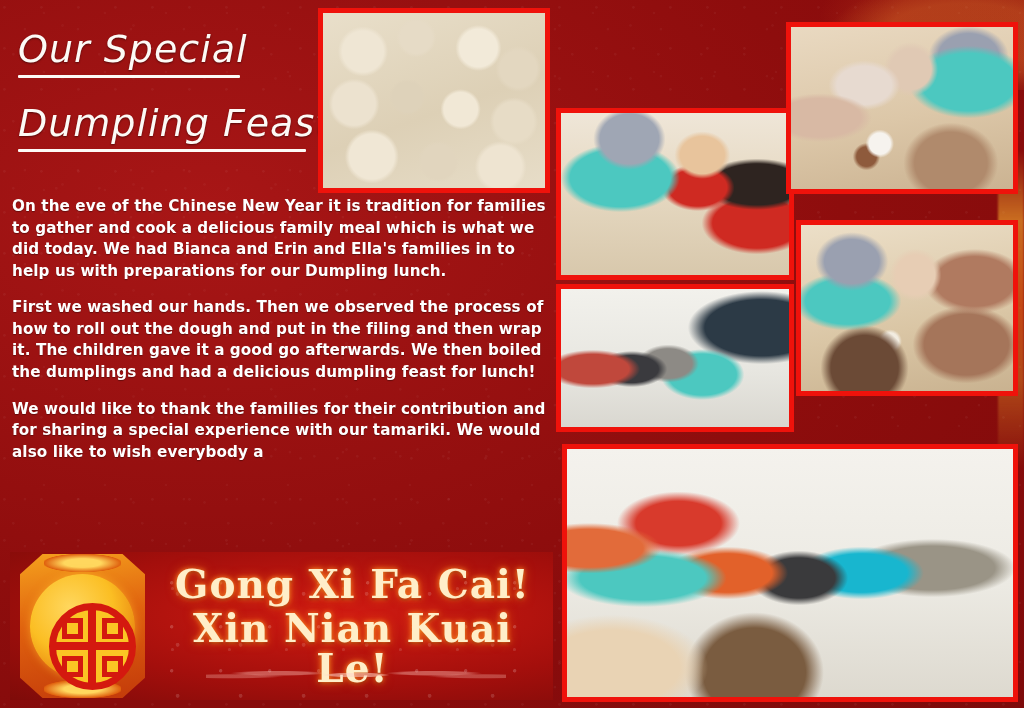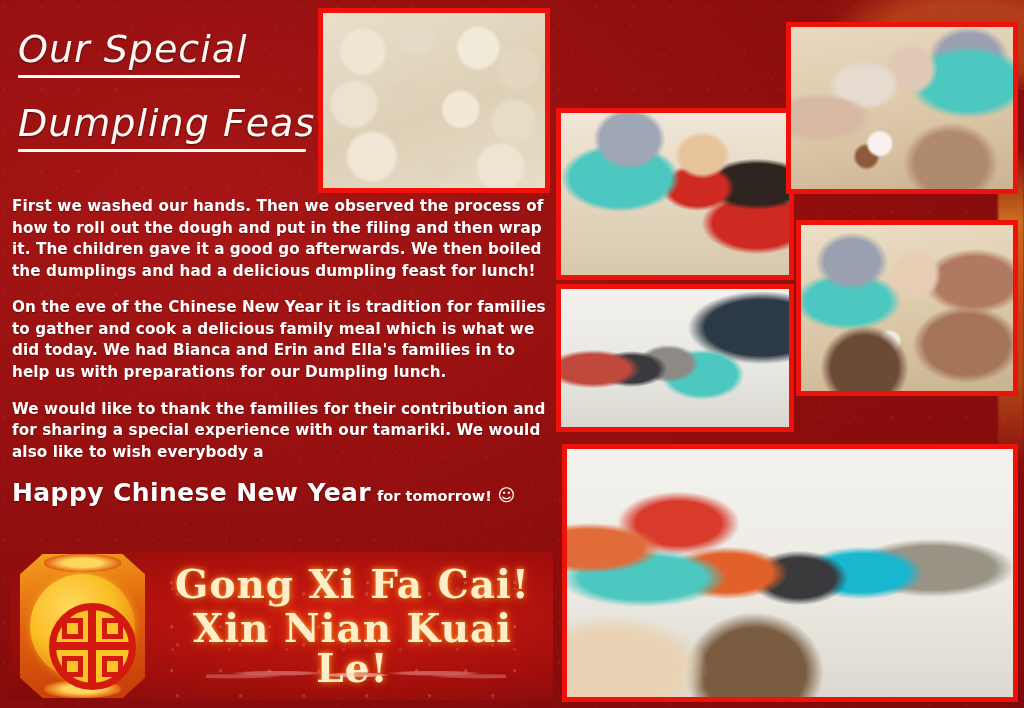--- a/index.html
+++ b/index.html
@@ -276,28 +276,23 @@
   <div class="edge-deco"></div>
 
   <div class="title-block">
     <div class="title-line title-1">Our Special</div>
     <div class="title-rule rule-1"></div>
     <div class="title-line title-2">Dumpling Feast</div>
     <div class="title-rule rule-2"></div>
   </div>
 
   <div class="body-copy">
+    <p class="para">On the eve of the Chinese New Year it is tradition for families to gather and cook a delicious family meal which is what we did today. We had Bianca and Erin and Ella's families in to help us with preparations for our Dumpling lunch.</p>
     <p class="para">First we washed our hands. Then we observed the process of how to roll out the dough and put in the filing and then wrap it. The children gave it a good go afterwards. We then boiled the dumplings and had a delicious dumpling feast for lunch!</p>
-    <p class="para">On the eve of the Chinese New Year it is tradition for families to gather and cook a delicious family meal which is what we did today. We had Bianca and Erin and Ella's families in to help us with preparations for our Dumpling lunch.</p>
     <p class="para">We would like to thank the families for their contribution and for sharing a special experience with our tamariki. We would also like to wish everybody a</p>
-    <div class="closing-line">
-      <span class="big-greeting">Happy Chinese New Year</span>
-      <span class="small-tail">for tomorrow!</span>
-      <span class="smiley">☺</span>
-    </div>
   </div>
 
   <div class="photo ph-dumplings">
     <div class="inner"></div>
   </div>
 
   <div class="photo ph-rolling">
     <div class="inner"></div>
   </div>
 

